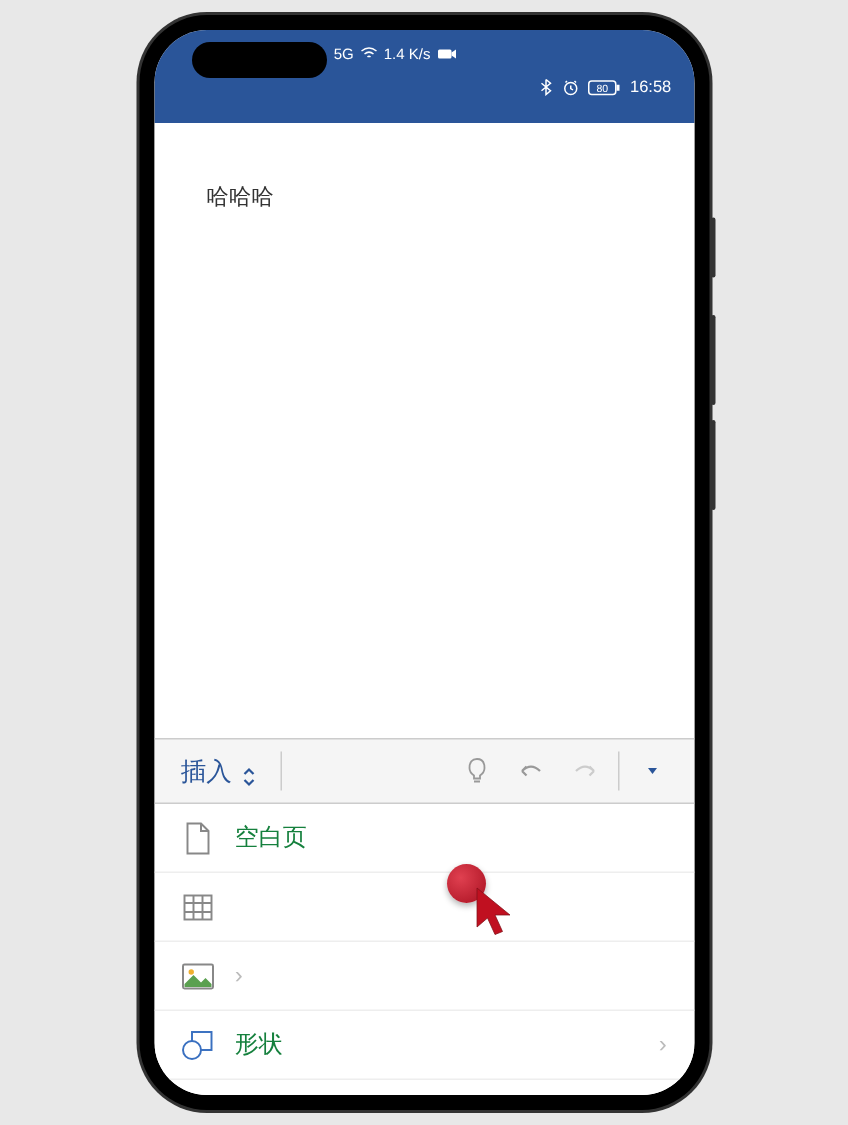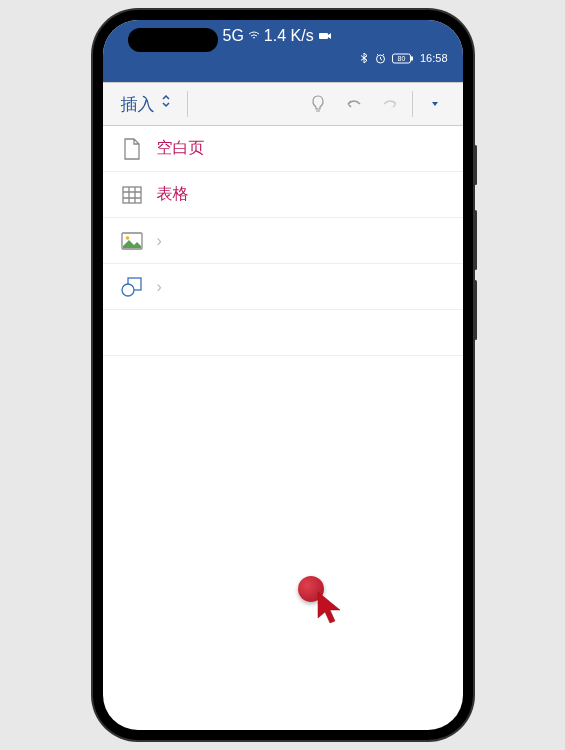--- a/index.html
+++ b/index.html
@@ -47,21 +47,21 @@
       justify-content: flex-end;
       padding: 0 15px 0 120px;
       color: #fff;
       font-size: 11px;
       gap: 6px;
     }
     .status-left {
       display: flex;
       gap: 4px;
       align-items: center;
-      font-size: 16px;
+      font-size: 10px;
       margin-right: auto;
     }
     .status-right {
       display: flex;
       gap: 6px;
       align-items: center;
       margin-top: 44px;
     }
     .blue-bar {
       height: 30px;
@@ -81,21 +81,21 @@
       border-bottom: 1px solid #ccc;
       display: flex;
       align-items: center;
       padding: 0 10px;
     }
     .toolbar-tab {
       color: #2a5599;
       font-size: 17px;
       padding: 0 8px;
       display: flex;
-      align-items: flex-start;
+      align-items: flex-end;
       gap: 6px;
     }
     .toolbar-spacer {
       flex: 1;
     }
     .toolbar-icon {
       width: 36px;
       display: flex;
       justify-content: center;
       align-items: center;
@@ -116,21 +116,21 @@
     .menu-icon {
       width: 22px;
       height: 22px;
       display: flex;
       align-items: center;
       justify-content: center;
     }
     .menu-label {
       flex: 1;
       font-size: 16px;
-      color: #be185d;
+      color: #15803d;
     }
     .menu-chevron {
       color: #bbb;
       font-size: 16px;
     }
     .cursor-pointer {
       position: absolute;
       left: 195px;
       top: 556px;
       z-index: 50;
@@ -195,20 +195,23 @@
             <rect x="0.5" y="1" width="18" height="9" rx="2" stroke="#fff" stroke-width="1" fill="none"></rect>
             <rect x="19" y="3.5" width="2" height="4" fill="#fff"></rect>
             <text x="9.5" y="8" font-size="7" fill="#fff" text-anchor="middle">80</text>
           </svg>
         <span>16:58</span>
       </div>
     </div>
 
     <div class="blue-bar"></div>
 
+    <div class="document-area">
+      <span>哈哈哈</span>
+    </div>
 
     <div class="toolbar">
       <div class="toolbar-tab">
         <span>插入</span>
         <svg width="10" height="16" viewBox="0 0 10 16">
             <path d="M2 6 L5 3 L8 6 M2 10 L5 13 L8 10" stroke="#2a5599" stroke-width="1.5" fill="none"></path>
           </svg>
       </div>
       <div style="width:1px;height:26px;background:#ccc;margin:0 8px"></div>
       <div class="toolbar-spacer"></div>
@@ -248,41 +251,41 @@
       <div class="menu-item">
         <div class="menu-icon">
           <svg width="20" height="18" viewBox="0 0 20 18">
               <rect x="1" y="1" width="18" height="16" stroke="#888" stroke-width="1.3" fill="none"></rect>
               <line x1="1" y1="6" x2="19" y2="6" stroke="#888" stroke-width="1.3"></line>
               <line x1="1" y1="12" x2="19" y2="12" stroke="#888" stroke-width="1.3"></line>
               <line x1="7" y1="1" x2="7" y2="17" stroke="#888" stroke-width="1.3"></line>
               <line x1="13" y1="1" x2="13" y2="17" stroke="#888" stroke-width="1.3"></line>
             </svg>
         </div>
-        <div class="menu-label">表格</div>
       </div>
 
       <div class="menu-item">
         <div class="menu-icon">
           <svg width="22" height="18" viewBox="0 0 22 18">
               <rect x="1" y="1" width="20" height="16" rx="1" stroke="#888" stroke-width="1.3" fill="none"></rect>
               <circle cx="6.5" cy="6" r="1.8" fill="#f0b030"></circle>
               <path d="M2 14 L8 8 L13 13 L16 10 L20 14 L20 16 L2 16 Z" fill="#5aa050"></path>
             </svg>
         </div>
         <div class="menu-chevron">›</div>
       </div>
 
       <div class="menu-item">
         <div class="menu-icon">
           <svg width="22" height="20" viewBox="0 0 22 20">
               <rect x="7" y="1" width="13" height="12" stroke="#3a70c0" stroke-width="1.3" fill="none"></rect>
               <circle cx="7" cy="13" r="6" stroke="#3a70c0" stroke-width="1.3" fill="#fff"></circle>
             </svg>
         </div>
+        <div class="menu-label">形状</div>
         <div class="menu-chevron">›</div>
       </div>
 
       <div class="menu-item">
         
         
       </div>
     </div>
 
     <div class="cursor-pointer">

